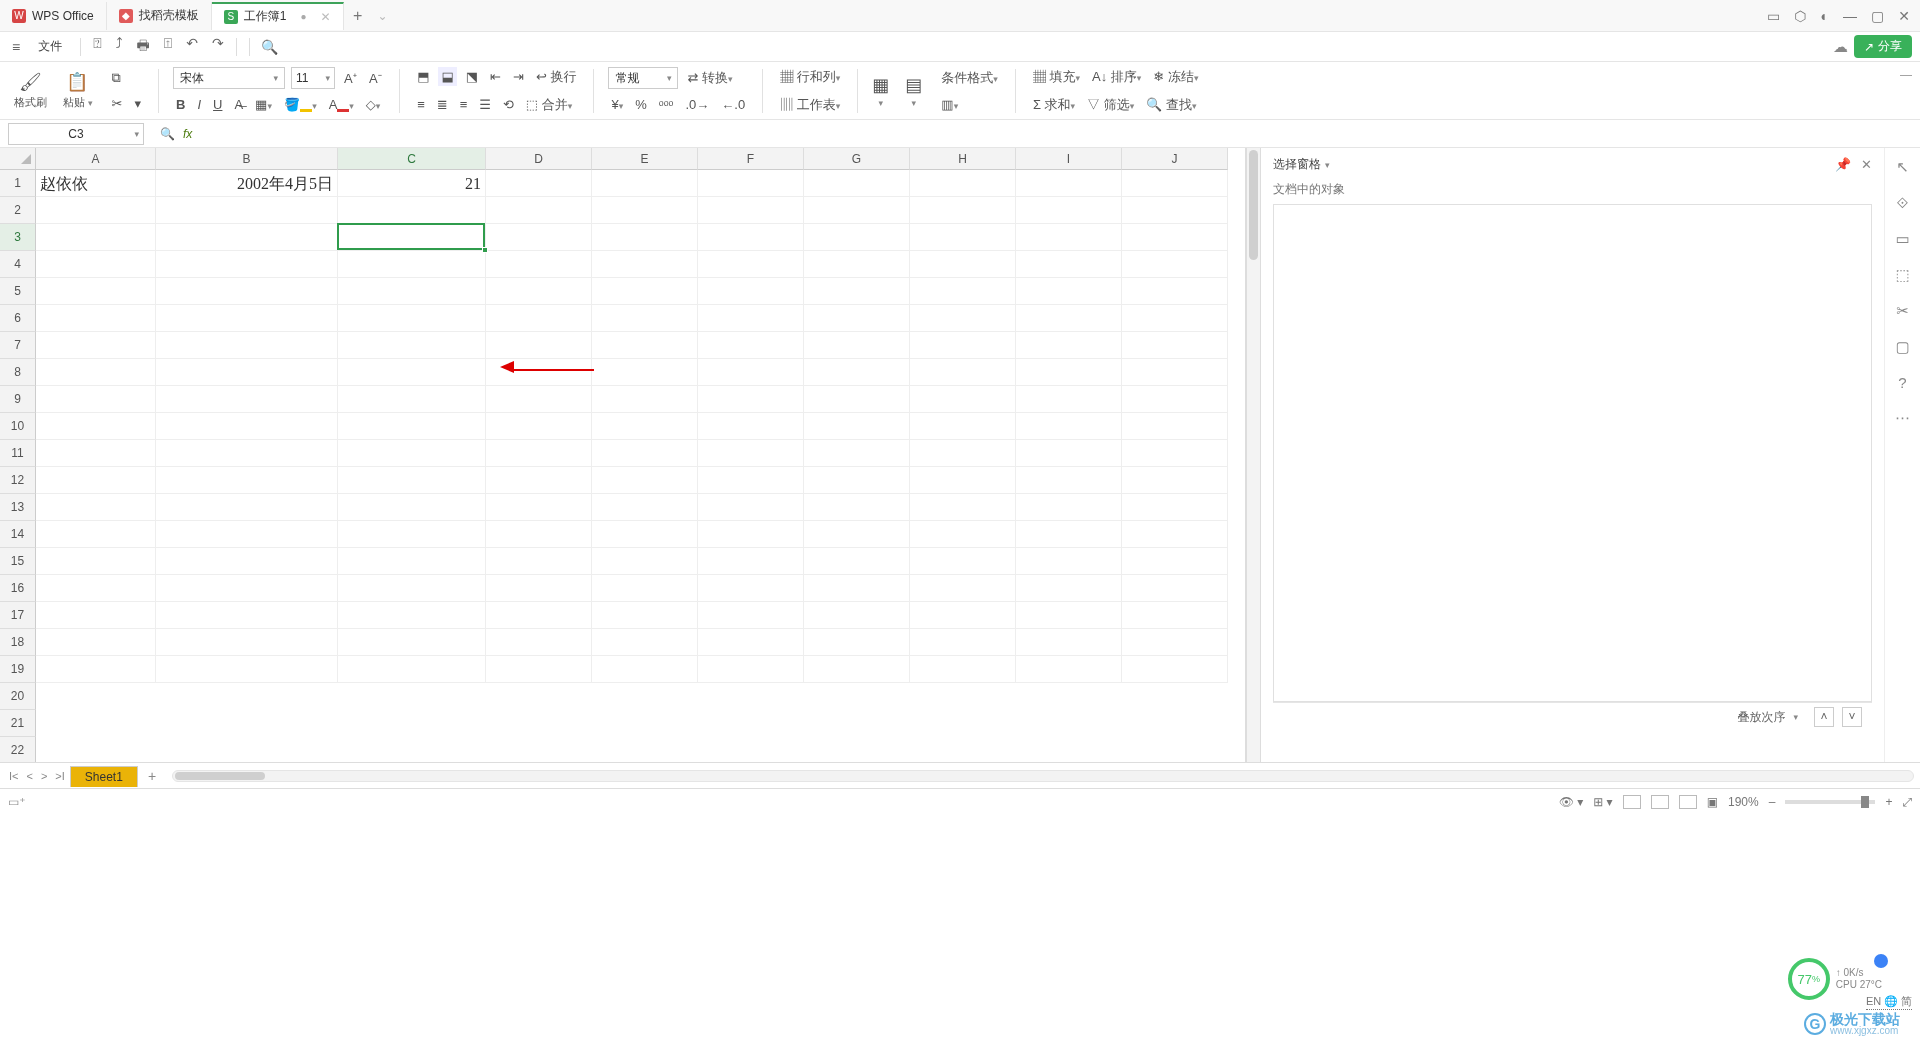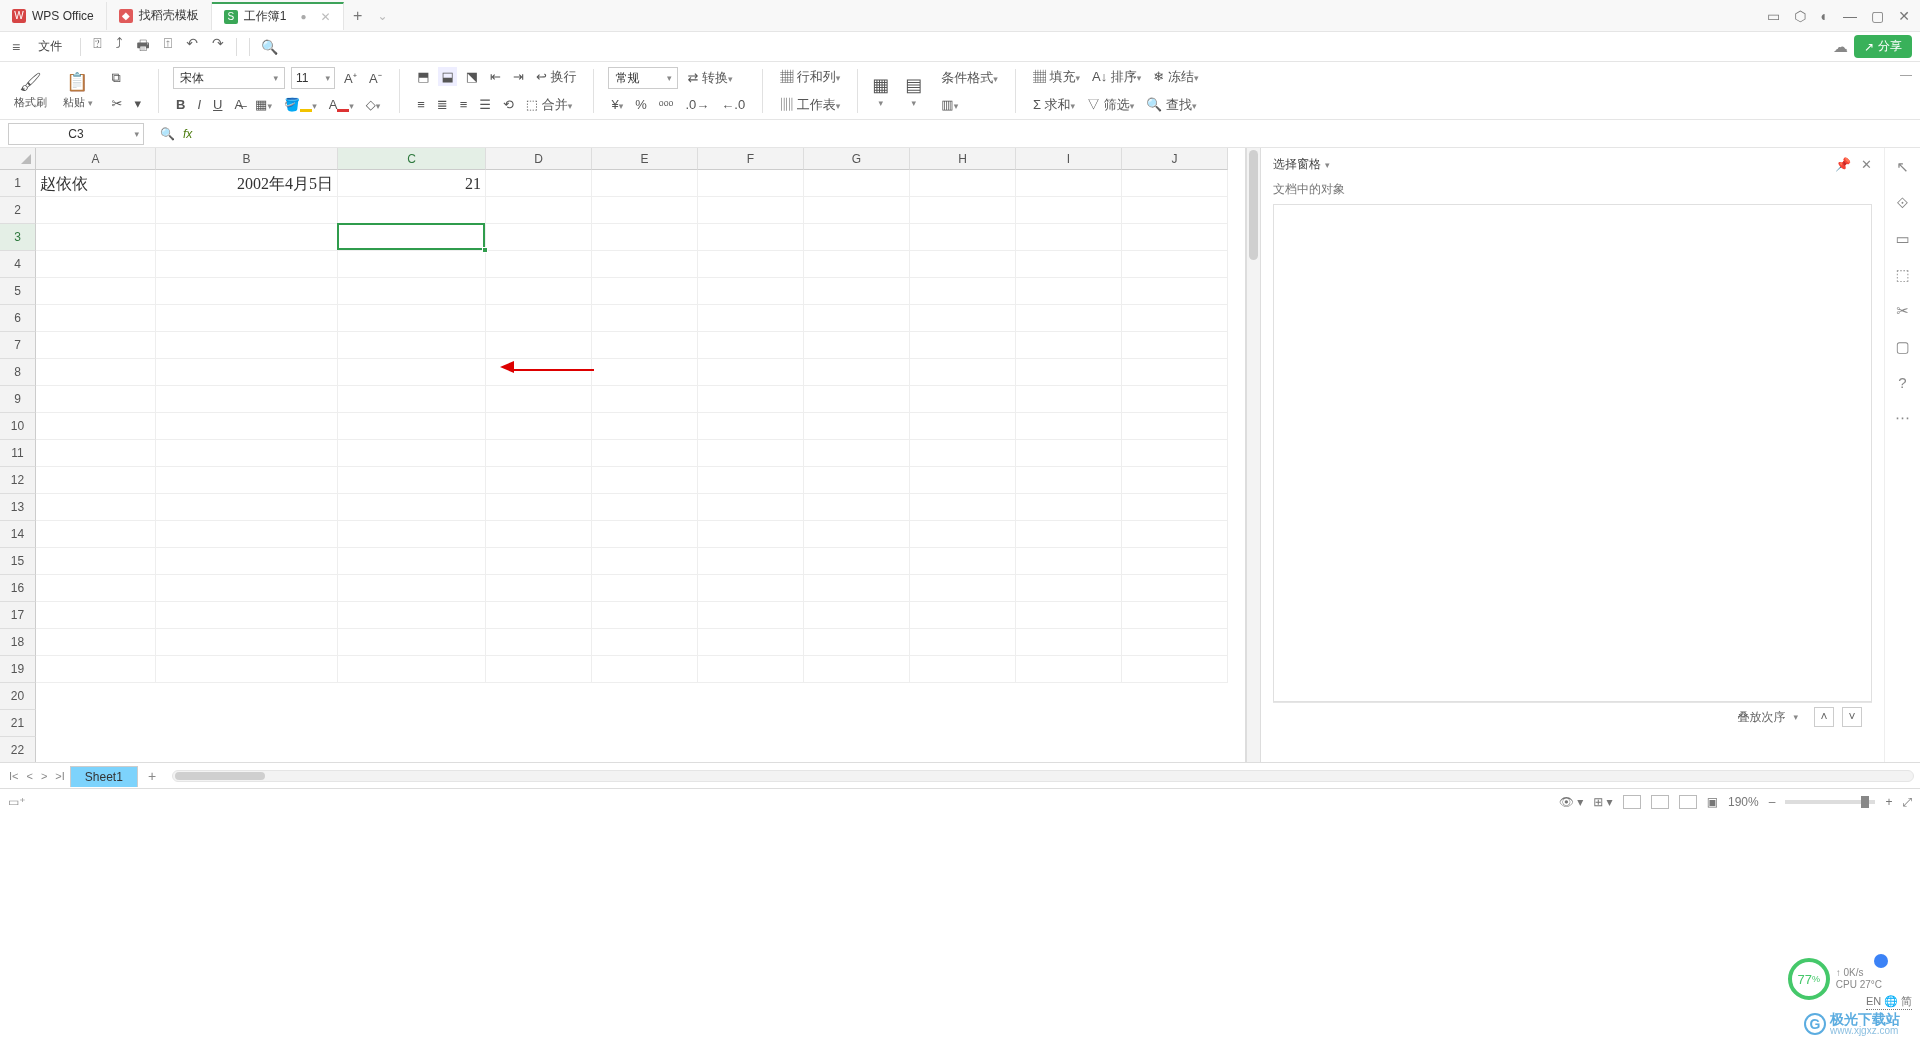--- a/index.html
+++ b/index.html
@@ -72,21 +72,21 @@
 .pcontent .ptitle{display:flex;align-items:center;color:#444;gap:4px;}
 .pcontent .subt{color:#777;margin-top:8px;}
 .pcontent .box{border:1px solid #e0e0e0;flex:1;}
 .phead{display:flex;justify-content:space-between;align-items:center;}
 .phead .picon{color:#888;font-size:13px;display:flex;gap:10px;}
 .sidetools{width:36px;border-left:1px solid #eee;display:flex;flex-direction:column;align-items:center;gap:18px;padding-top:10px;}
 .sidetools span{color:#888;font-size:15px;cursor:pointer;}
 
 .sheettabs{height:26px;border-top:1px solid #ddd;display:flex;align-items:center;padding-left:6px;gap:2px;}
 .sheettabs .nav{color:#888;padding:0 3px;cursor:pointer;font-size:11px;}
-.stab{padding:3px 14px;border:1px solid #ccc;border-bottom:none;background:#7dd3fc;position:relative;top:1px;}
+.stab{padding:3px 14px;border:1px solid #ccc;border-bottom:none;background:#eab308;position:relative;top:1px;}
 .sadd{padding:0 8px;color:#888;font-size:14px;cursor:pointer;}
 .hsb{flex:1;margin:0 6px;height:12px;background:#f3f3f3;border:1px solid #e5e5e5;border-radius:6px;position:relative;}
 .hsb .th{position:absolute;left:2px;top:1px;height:8px;width:90px;background:#cfcfcf;border-radius:4px;}
 
 .panebot{height:52px;border-top:1px solid #e5e5e5;display:flex;flex-direction:column;align-items:flex-end;}
 .panebot .r1{display:flex;align-items:center;padding:4px 10px;gap:8px;color:#666;}
 .panebot .r1 .stk{border:1px solid #ccc;width:20px;height:20px;display:flex;align-items:center;justify-content:center;cursor:pointer;}
 .panebot .r2{display:flex;gap:6px;padding:0 10px;}
 .panebot .r2 .bt{border:1px solid #ccc;padding:2px 12px;color:#666;cursor:pointer;}
 

